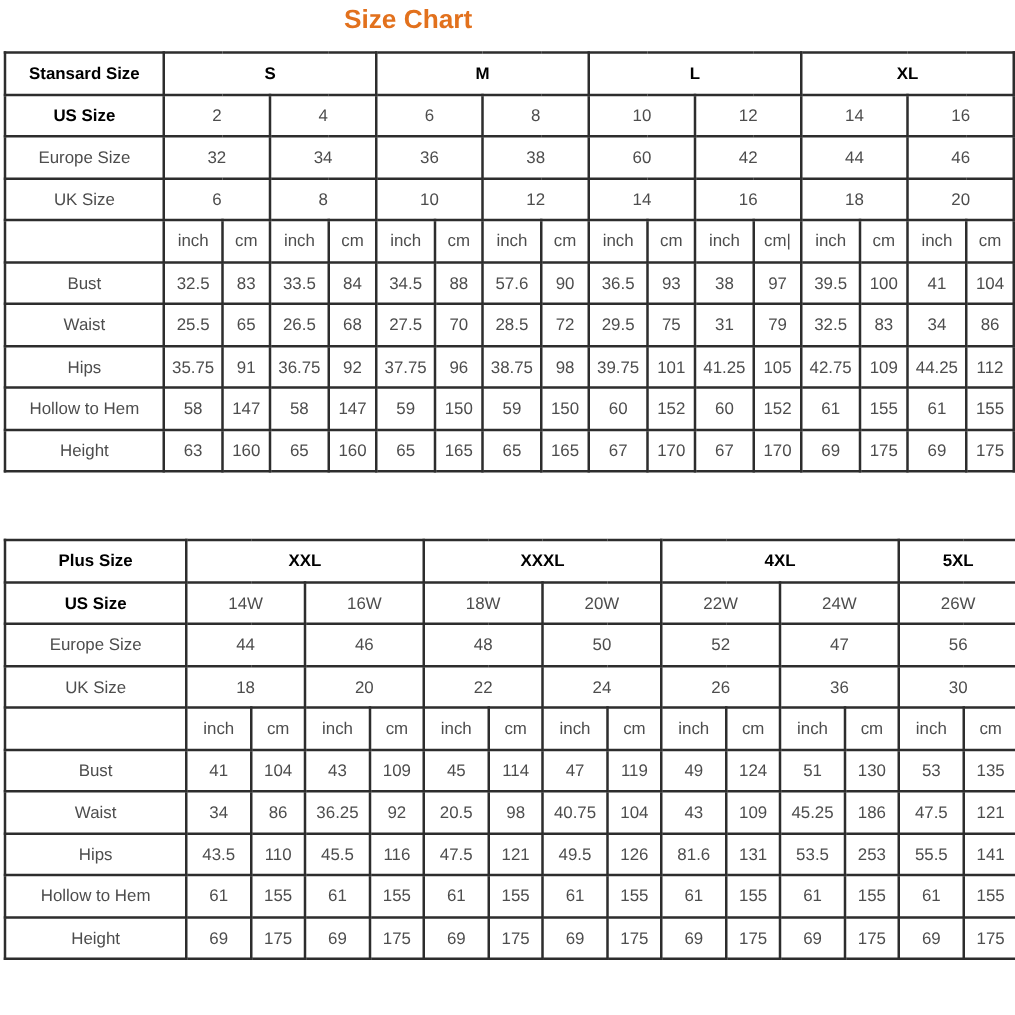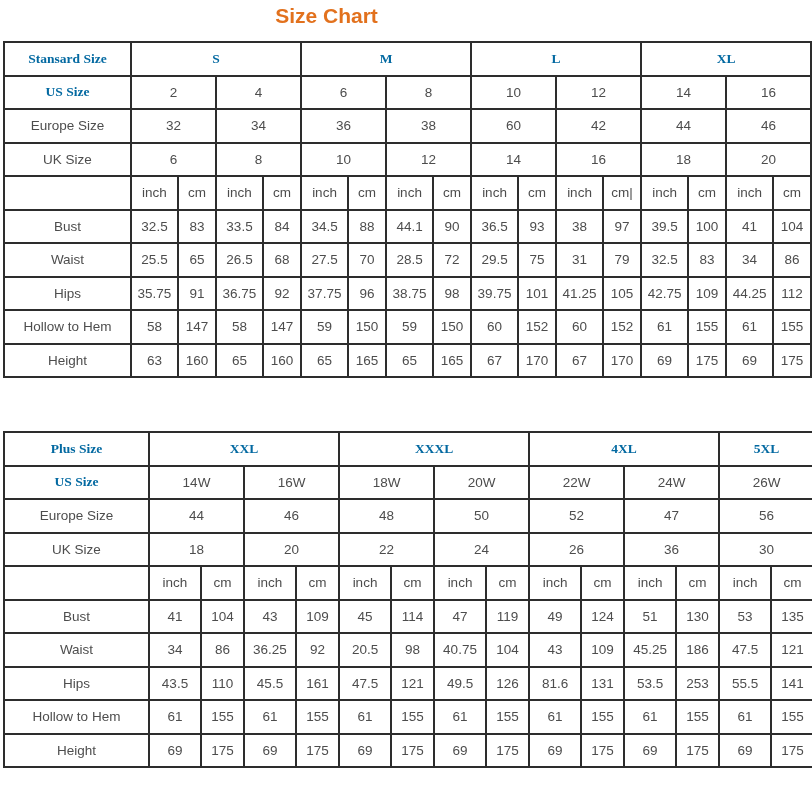--- a/index.html
+++ b/index.html
@@ -23,21 +23,21 @@
     height: 33.5px;
     text-align: center;
     vertical-align: middle;
     font-size: 13.5px;
     font-weight: normal;
     color: #4d4d4d;
     padding: 0 1px;
     white-space: nowrap;
     overflow: hidden;
   }
-  .bold { font-weight: bold; color: #0369a1; font-family: Liberation Serif, serif; }
+  .bold { font-weight: bold; color: #000000; }
 </style>
 </head>
 <body>
 
 <div class="page">
   <div class="title" style="color: rgb(226, 113, 29);">Size Chart</div>
 
   <table class="size-table standard-table">
       <colgroup>
         <col style="width: 127px;">
@@ -119,21 +119,21 @@
           <td>cm</td>
         </tr>
         <tr>
           <td>Bust</td>
           <td>32.5</td>
           <td>83</td>
           <td>33.5</td>
           <td>84</td>
           <td>34.5</td>
           <td>88</td>
-          <td>44.1</td>
+          <td>57.6</td>
           <td>90</td>
           <td>36.5</td>
           <td>93</td>
           <td>38</td>
           <td>97</td>
           <td>39.5</td>
           <td>100</td>
           <td>41</td>
           <td>104</td>
         </tr>
@@ -321,21 +321,21 @@
           <td>45.25</td>
           <td>186</td>
           <td>47.5</td>
           <td>121</td>
         </tr>
         <tr>
           <td>Hips</td>
           <td>43.5</td>
           <td>110</td>
           <td>45.5</td>
-          <td>161</td>
+          <td>116</td>
           <td>47.5</td>
           <td>121</td>
           <td>49.5</td>
           <td>126</td>
           <td>81.6</td>
           <td>131</td>
           <td>53.5</td>
           <td>253</td>
           <td>55.5</td>
           <td>141</td>

